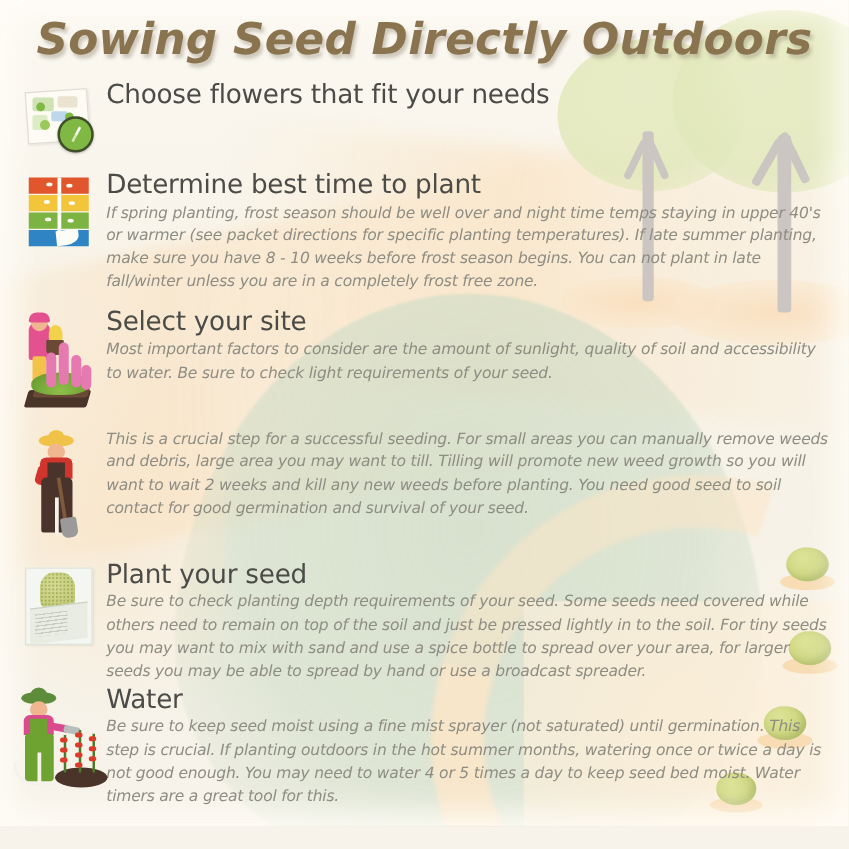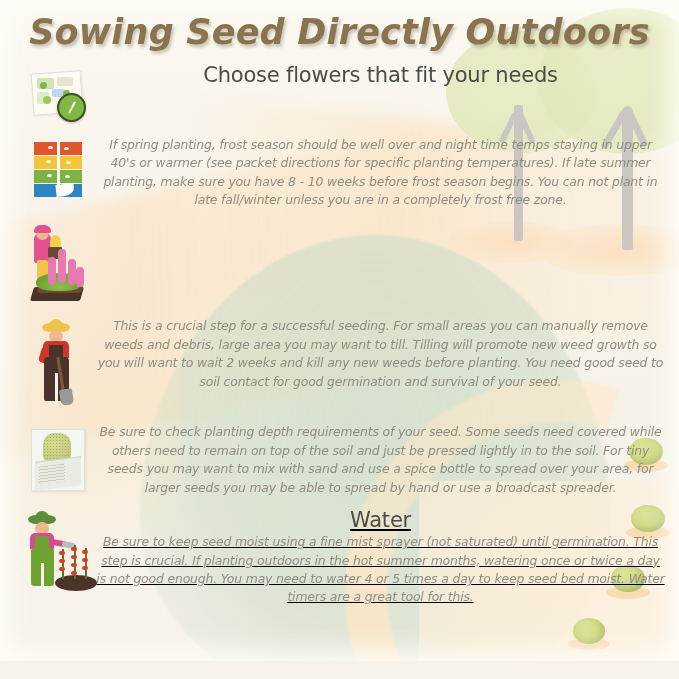--- a/index.html
+++ b/index.html
@@ -88,21 +88,21 @@
     position:absolute;left:0;right:0;top:12px;text-align:center;
     font-family:"DejaVu Sans", sans-serif;
     font-style:italic;font-weight:bold;font-size:35px;letter-spacing:.2px;
     color:#8a7450;
     text-shadow:2px 3px 3px rgba(150,140,120,.45);
     white-space:nowrap;
   }
 
   
   .steps{position:absolute;left:0;top:60px;width:679px;}
-  .step{position:relative;display:flex;align-items:flex-start;padding:0 14px 0 22px;text-align:center;}
+  .step{position:relative;display:flex;align-items:flex-start;padding:0 14px 0 11px;}
   .icon-cell{
     width:72px;min-width:72px;display:flex;justify-content:center;
     padding-top:6px;
   }
   .txt-cell{flex:1;padding-left:2px;}
   .step h2{
     margin:0 0 1px 0;
     font-family:"DejaVu Sans", sans-serif;
     font-weight:normal;font-size:21px;line-height:1.12;
     color:#4b4b47;letter-spacing:-.2px;
@@ -297,20 +297,21 @@
           <div class="leaf" style="left:14px;top:4px;background:#fdfdf7;"></div>
           <div class="leaf" style="left:30px;top:5px;background:#fdfdf7;"></div>
           <div class="leaf" style="left:12px;top:18px;background:#fdfdf7;"></div>
           <div class="leaf" style="left:32px;top:19px;background:#fdfdf7;"></div>
           <div class="leaf" style="left:13px;top:32px;background:#fdfdf7;"></div>
           <div class="leaf" style="left:31px;top:33px;background:#fdfdf7;"></div>
           <div class="pl" style="position:absolute;left:22px;top:42px;width:18px;height:12px;background:#fdfdf7;border-radius:0 0 60% 0;transform:rotate(-6deg);"></div>
         </div>
       </div>
       <div class="txt-cell">
+        <h2>Determine best time to plant</h2>
         <p>If spring planting, frost season should be well over and  night time temps staying in upper 40's or warmer (see packet directions for specific planting temperatures). If late summer planting, make sure you have 8 - 10 weeks before frost season begins. You can not plant in late fall/winter unless you are in a completely frost free zone.</p>
       </div>
     </div>
 
     <div class="step" style="margin-top:12px;">
       <div class="icon-cell">
         <div class="ic flw">
           <div class="body"></div>
             <div class="head"></div>
             <div class="hat"></div>
@@ -319,20 +320,24 @@
             <div class="pot"></div>
           <div class="box"></div>
             <div class="box2"></div>
           <div class="foliage"></div>
           <div class="spike" style="left:20px;bottom:16px;height:28px;"></div>
           <div class="spike" style="left:30px;bottom:18px;height:34px;"></div>
           <div class="spike" style="left:40px;bottom:16px;height:26px;"></div>
           <div class="spike" style="left:48px;bottom:14px;height:20px;"></div>
         </div>
       </div>
+      <div class="txt-cell">
+        <h2>Select your site</h2>
+        <p>Most important factors to consider are the amount of sunlight, quality of soil and accessibility to water. Be sure to check light  requirements of your seed.</p>
+      </div>
     </div>
 
     <div class="step" style="margin-top:16px;">
       <div class="icon-cell">
         <div class="ic dig">
           <div class="crown"></div>
             <div class="hat"></div>
             <div class="head"></div>
           <div class="shirt"></div>
             <div class="arm"></div>
@@ -352,25 +357,26 @@
       <div class="icon-cell">
         <div class="ic pkt">
           <div class="card"></div>
           <div class="seedmass"></div>
             <div class="dots"></div>
           <div class="env"></div>
             <div class="lines"></div>
         </div>
       </div>
       <div class="txt-cell">
+        <h2>Plant your seed</h2>
         <p>Be sure to check planting depth requirements of  your seed.  Some seeds need covered while others need to remain on top of the soil and just be pressed lightly in to the  soil. For tiny seeds you may want to mix with sand and use a spice bottle to spread over your area, for larger seeds you may be able to spread by hand or use a broadcast spreader.</p>
       </div>
     </div>
 
-    <div class="step" style="margin-top:12px;text-decoration:underline;">
+    <div class="step" style="margin-top:2px;">
       <div class="icon-cell">
         <div class="ic wat">
           <div class="crown"></div>
             <div class="hat"></div>
             <div class="head"></div>
           <div class="shirt"></div>
             <div class="pants"></div>
             <div class="bib"></div>
           <div class="split"></div>
             <div class="arm"></div>

